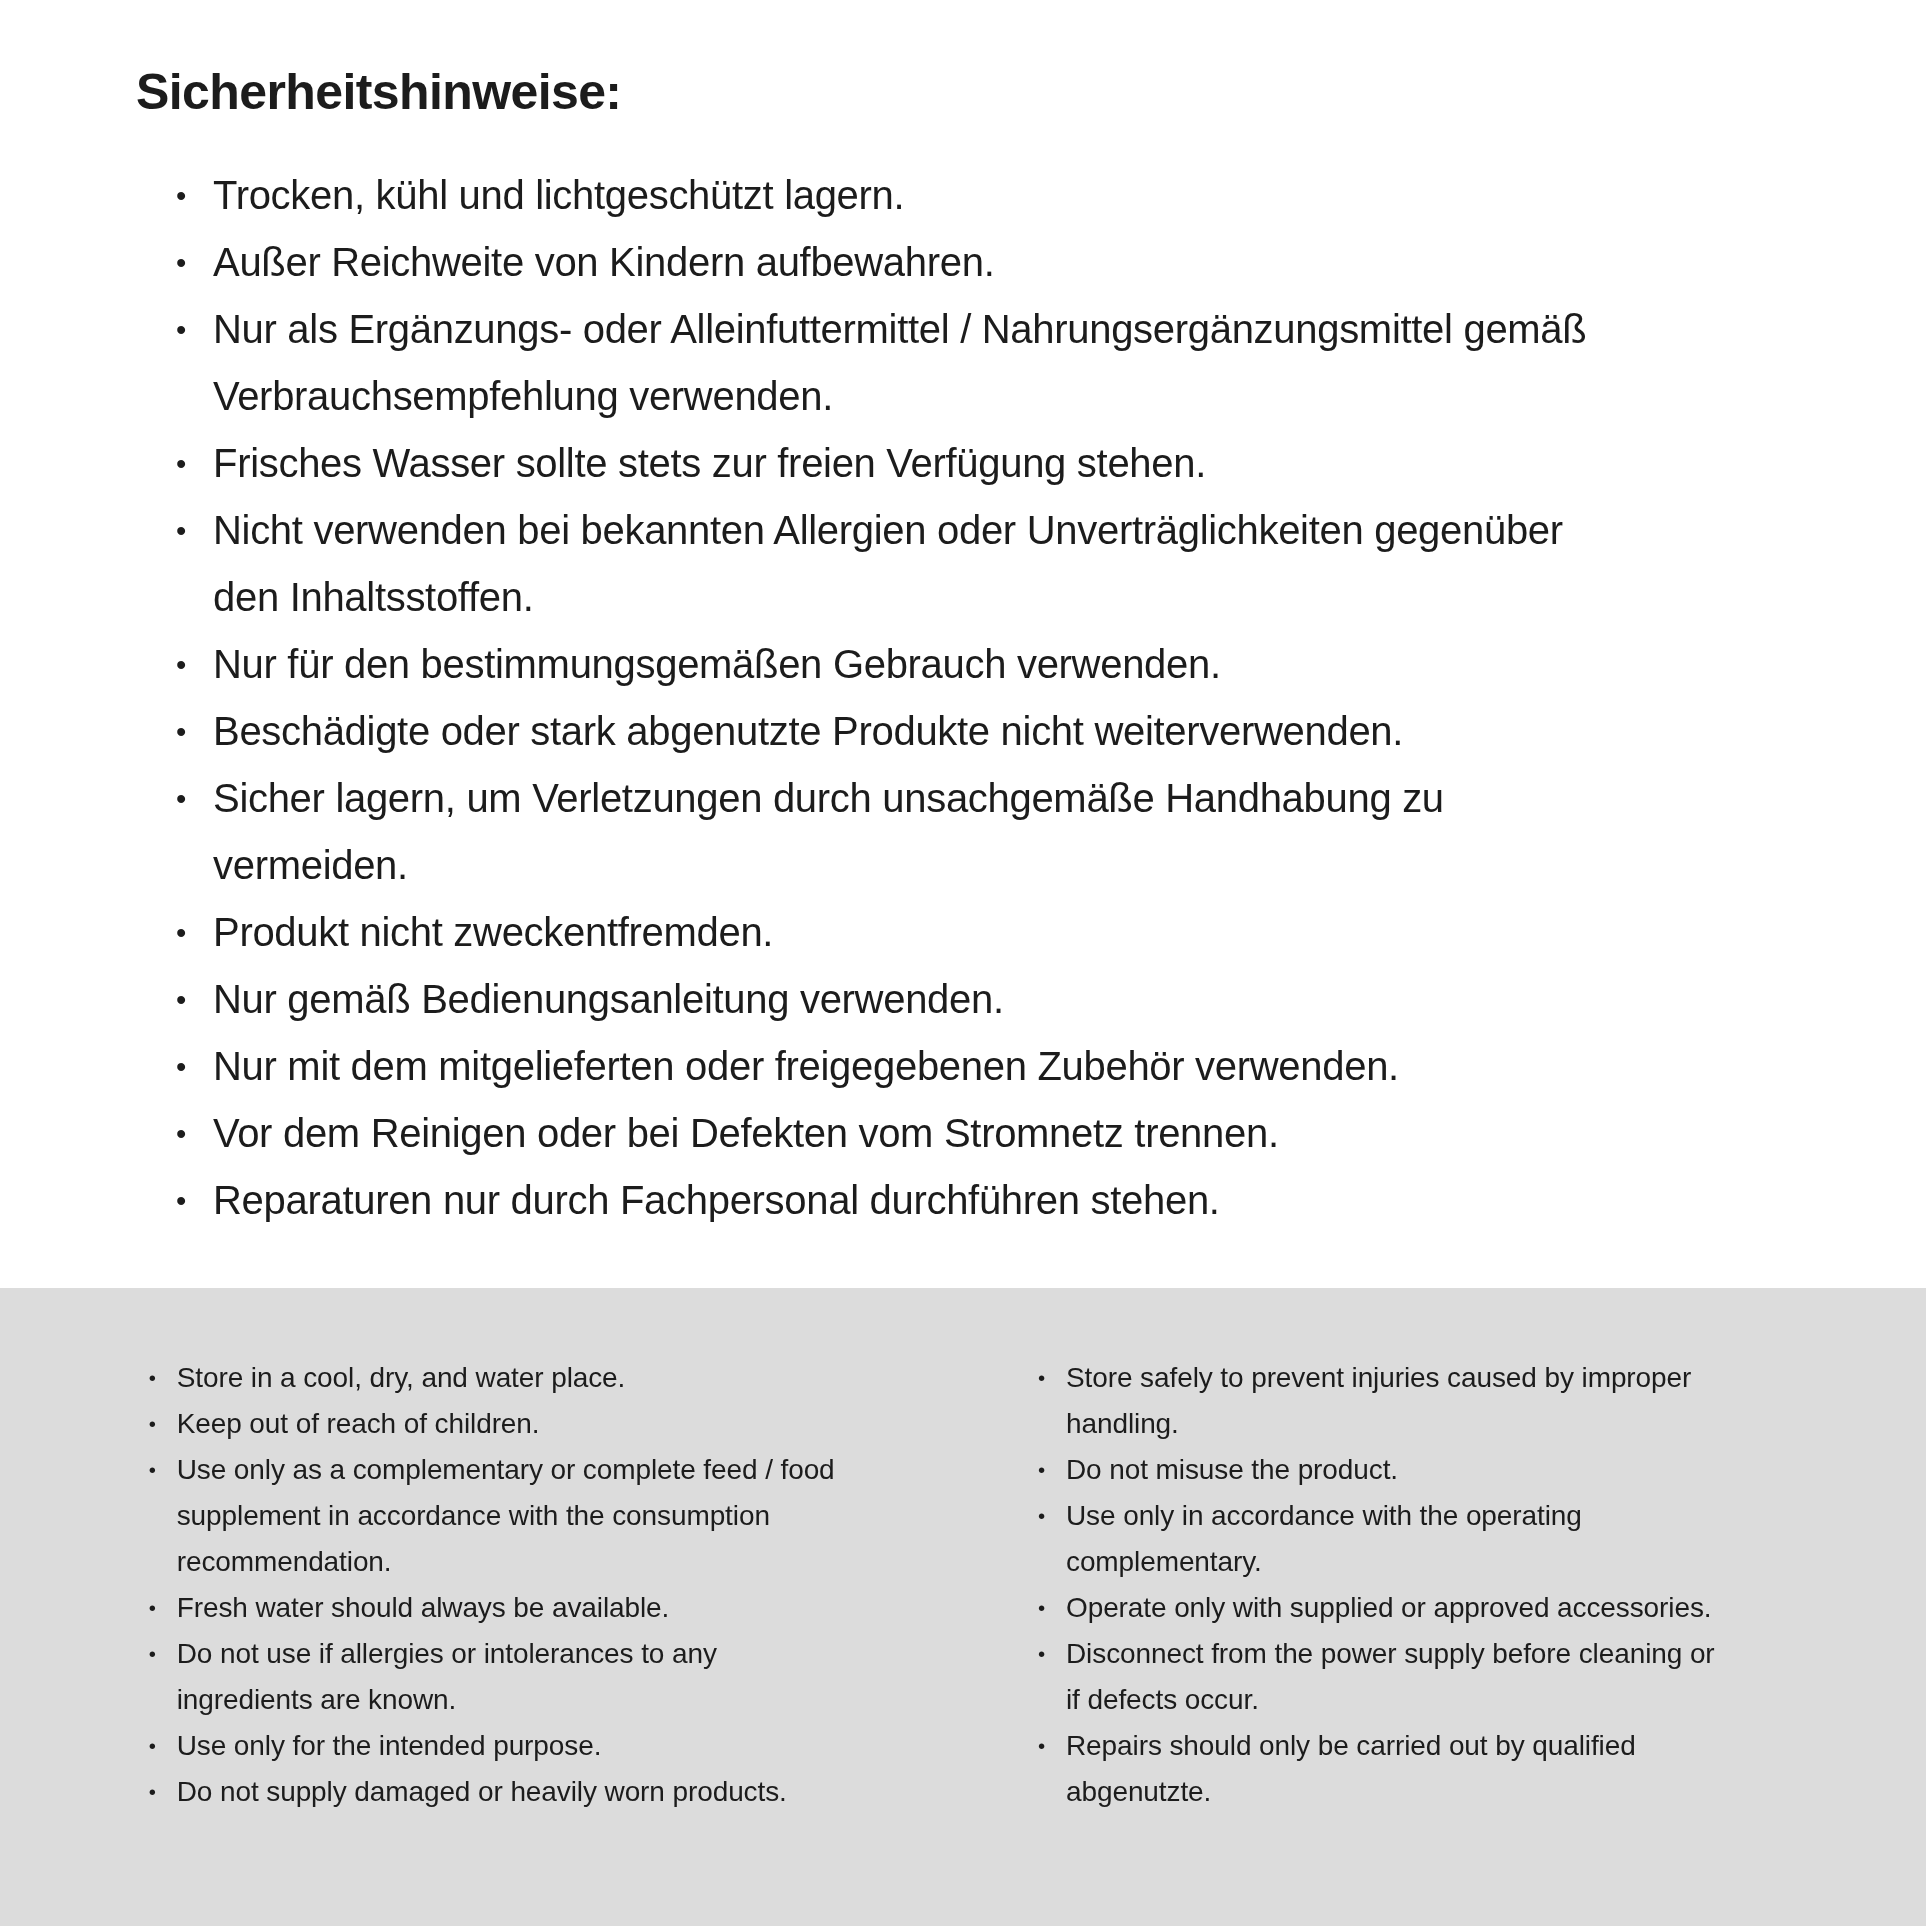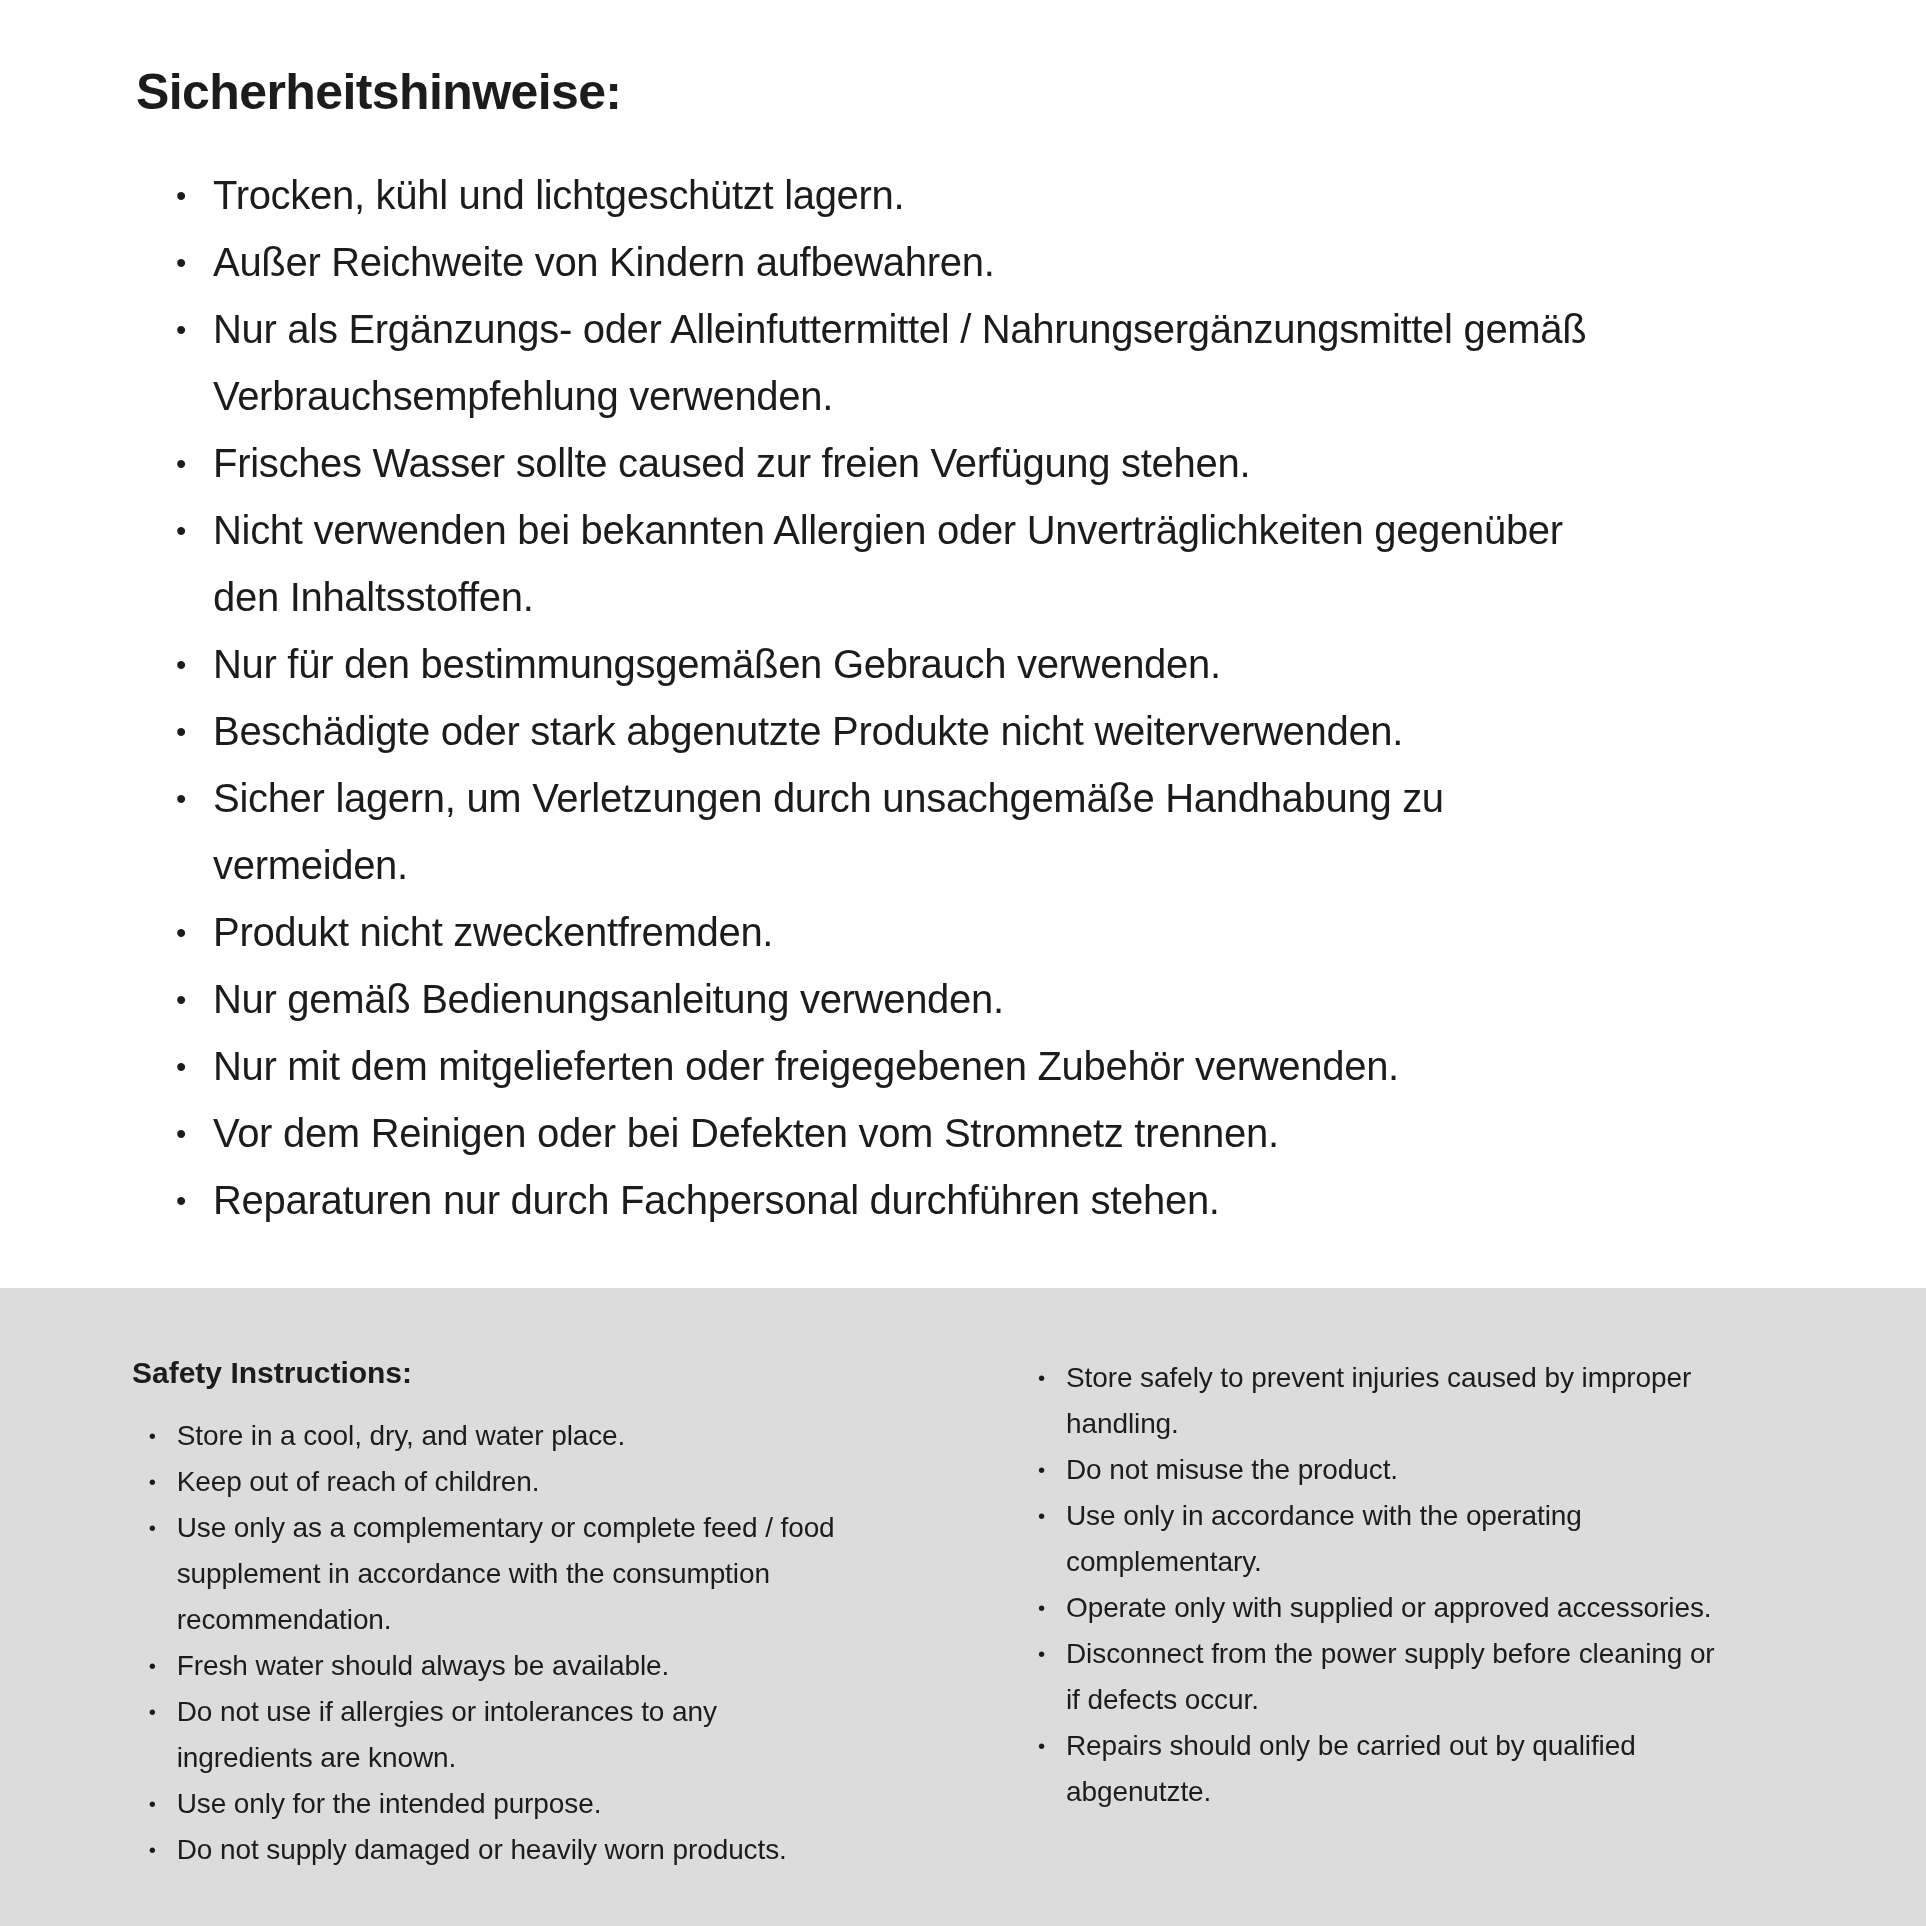--- a/index.html
+++ b/index.html
@@ -77,21 +77,21 @@
           <span class="bullet-text">Außer Reichweite von Kindern aufbewahren.</span>
         </li>
 
         <li class="bullet-item">
           <span class="bullet-marker">•</span>
           <span class="bullet-text">Nur als Ergänzungs- oder Alleinfuttermittel / Nahrungsergänzungsmittel gemäß Verbrauchsempfehlung verwenden.</span>
         </li>
 
         <li class="bullet-item">
           <span class="bullet-marker">•</span>
-          <span class="bullet-text">Frisches Wasser sollte caused zur freien Verfügung stehen.</span>
+          <span class="bullet-text">Frisches Wasser sollte stets zur freien Verfügung stehen.</span>
         </li>
 
         <li class="bullet-item">
           <span class="bullet-marker">•</span>
           <span class="bullet-text">Nicht verwenden bei bekannten Allergien oder Unverträglichkeiten gegenüber den Inhaltsstoffen.</span>
         </li>
 
         <li class="bullet-item">
           <span class="bullet-marker">•</span>
           <span class="bullet-text">Nur für den bestimmungsgemäßen Gebrauch verwenden.</span>
@@ -129,21 +129,20 @@
 
         <li class="bullet-item">
           <span class="bullet-marker">•</span>
           <span class="bullet-text">Reparaturen nur durch Fachpersonal durchführen stehen.</span>
         </li>
       </ul>
   </section>
 
   <section class="en-section">
     <div class="en-col-left">
-      <h2 class="en-heading">Safety Instructions:</h2>
       <ul class="bullet-list">
 
           <li class="bullet-item">
             <span class="bullet-marker">•</span>
             <span class="bullet-text">Store in a cool, dry, and water place.</span>
           </li>
 
           <li class="bullet-item">
             <span class="bullet-marker">•</span>
             <span class="bullet-text">Keep out of reach of children.</span>

